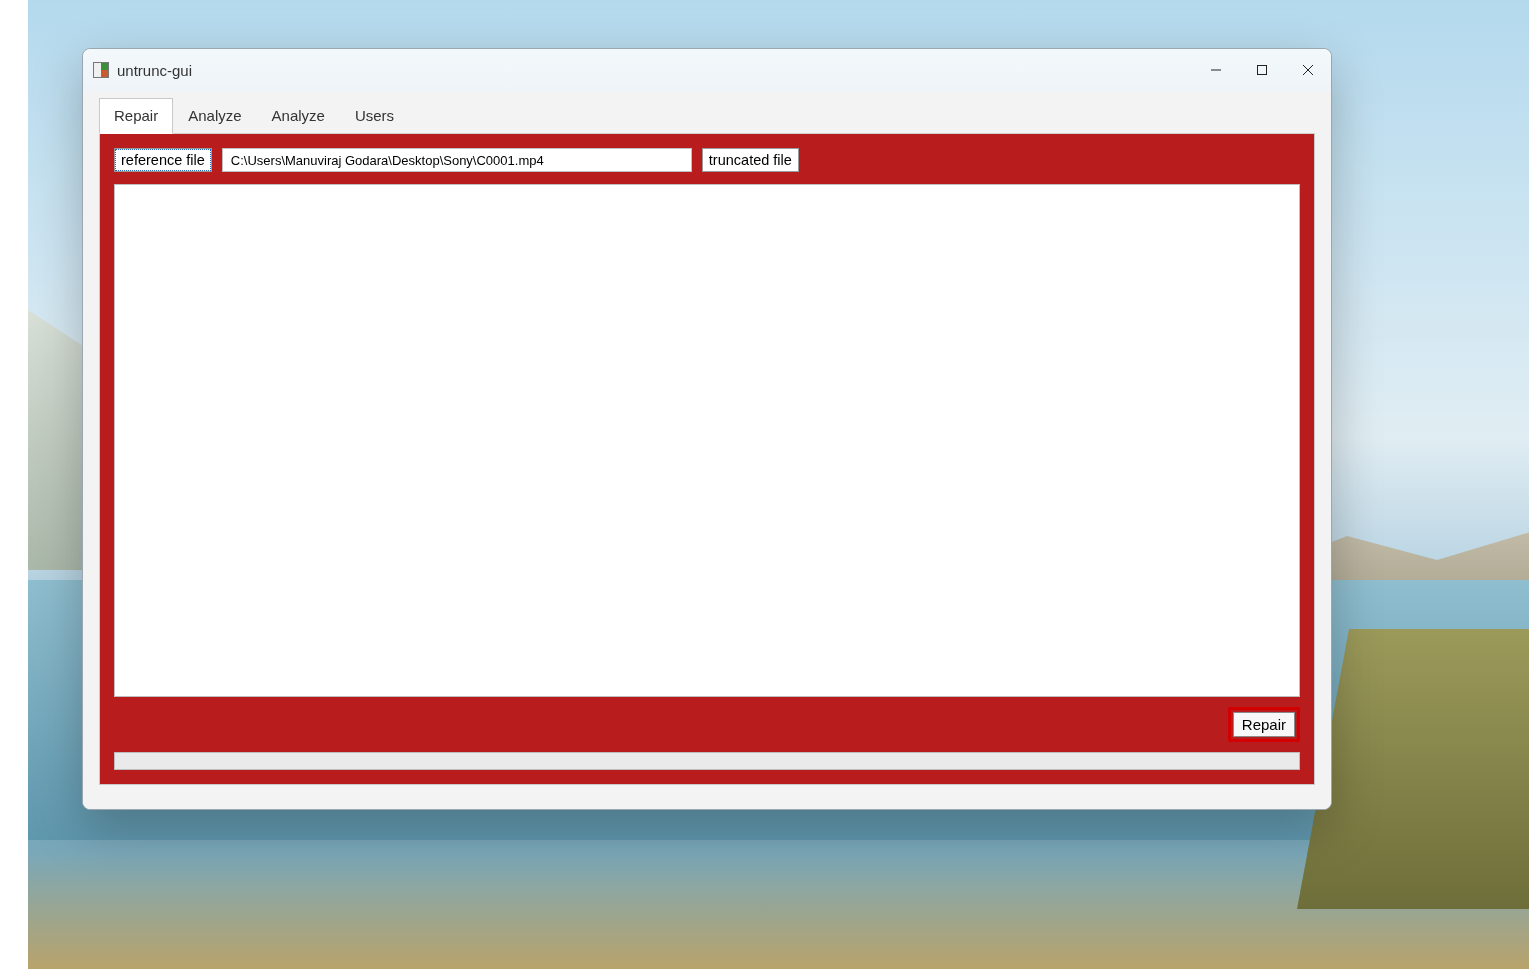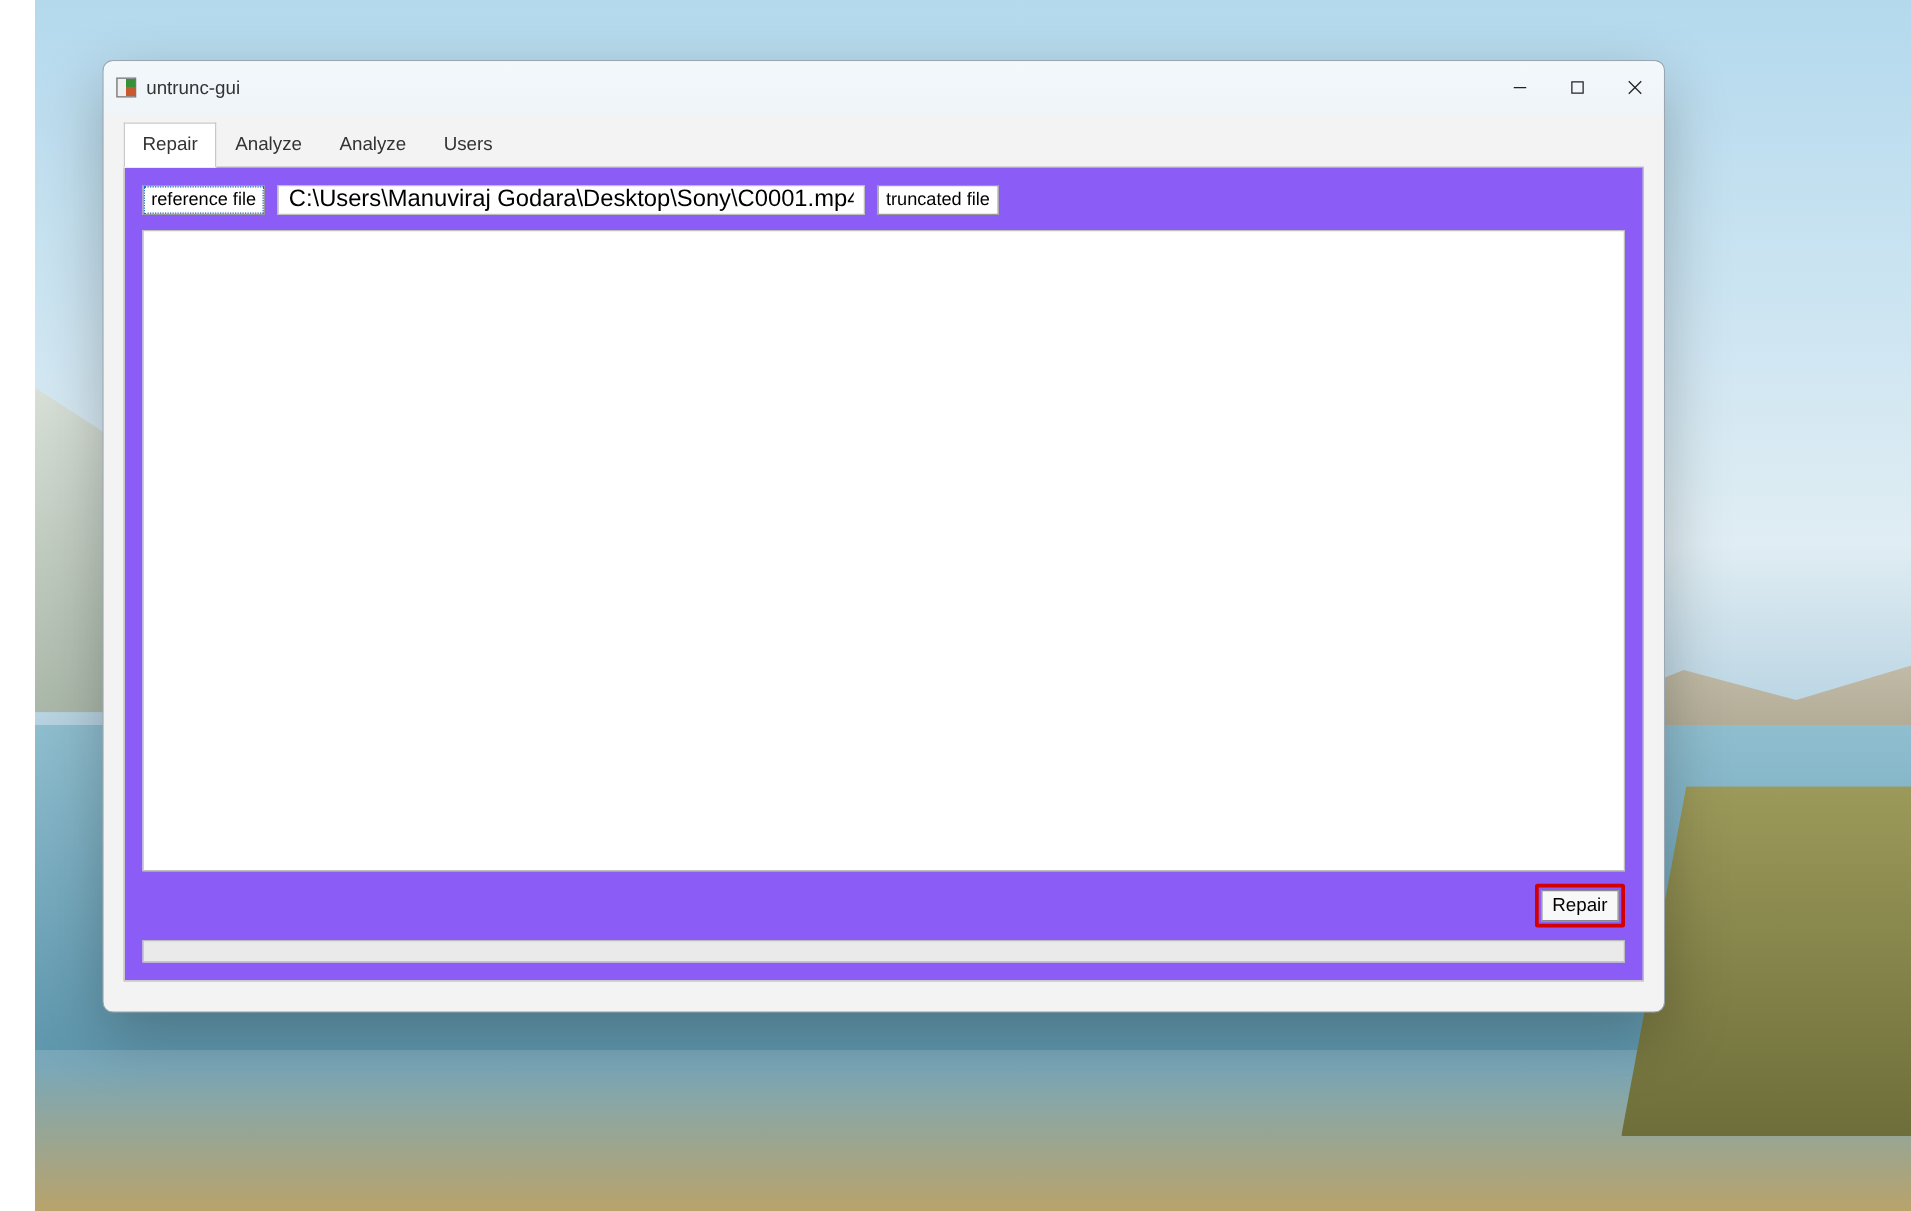--- a/index.html
+++ b/index.html
@@ -96,21 +96,21 @@
     cursor:pointer;
   }
   .tab.active {
     background:#fff;
     border-color:#c9c9c9;
     border-bottom:1px solid #fff;
     position:relative; top:1px;
   }
 
   .panel {
-    flex:1; background:#8b5cf6;
+    flex:1; background:#b91c1c;
     border:1px solid #c9c9c9; border-top:none;
     padding:14px 14px 14px 14px;
     display:flex; flex-direction:column;
   }
   .file-row {
     display:flex; align-items:center; gap:10px;
     margin-bottom:6px;
   }
   .file-btn {
     border:1px solid #9a9a9a;
@@ -120,21 +120,21 @@
     outline:1px dotted #2668c5;
     outline-offset:-2px;
     cursor:pointer;
   }
   .file-btn.noselect { outline:none; }
   .path-input {
     border:1px solid #bfbfbf;
     background:#fff;
     height:24px;
     padding:3px 8px;
-    font-size:19px;
+    font-size:13px;
     flex:1;
   }
   #ref-path { flex:0 0 470px; }
   #trunc-path { flex:1; }
 
   .log-area {
     flex:1;
     border:1px solid #bfbfbf;
     background:#fff;
     margin-top:6px;

